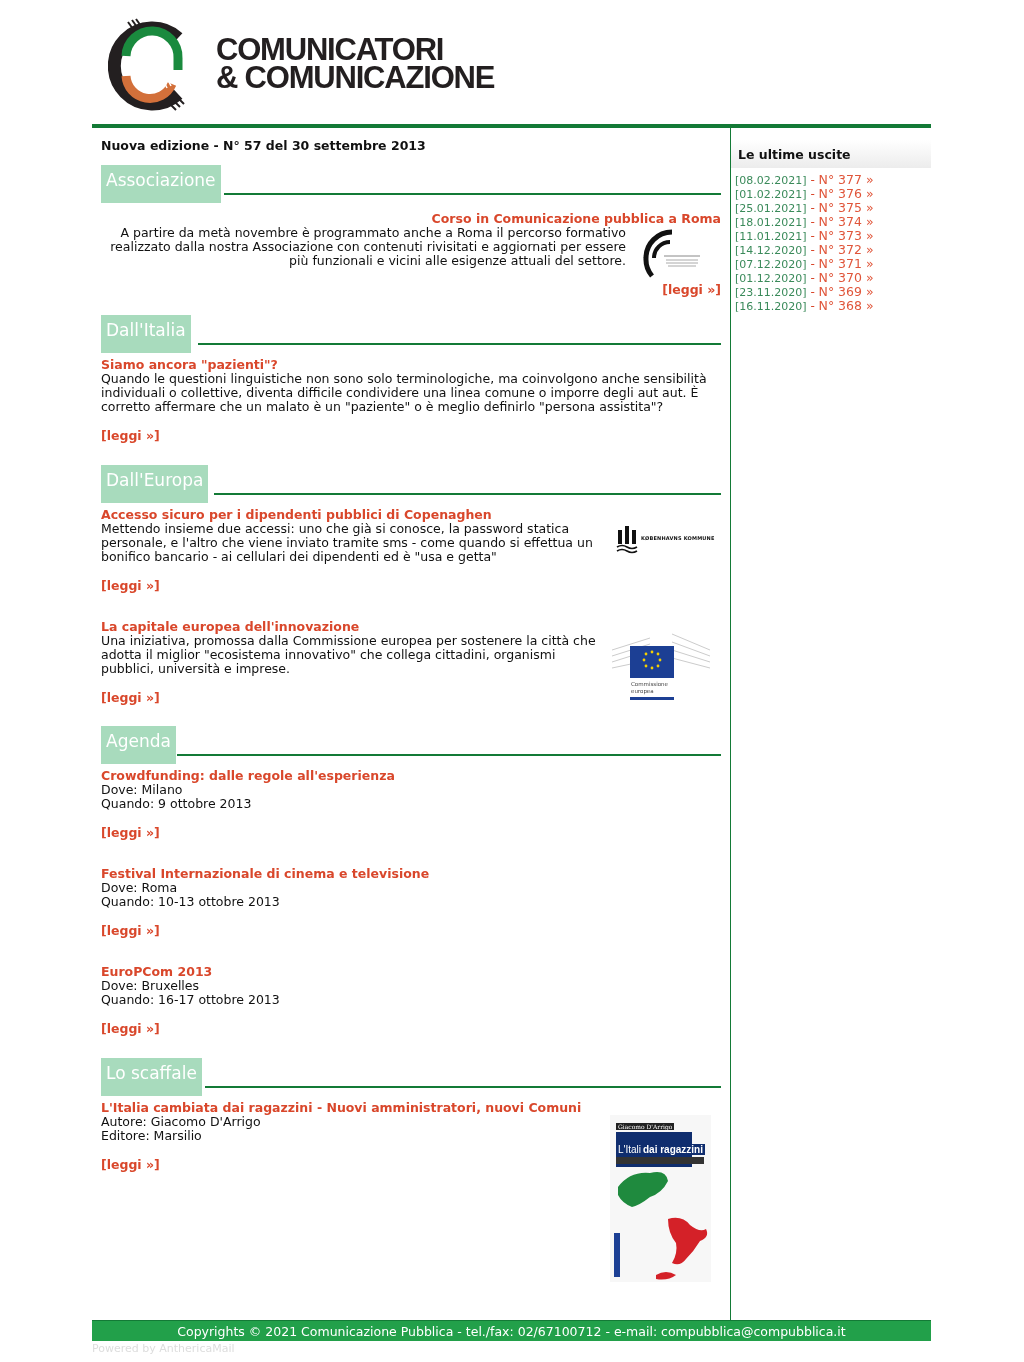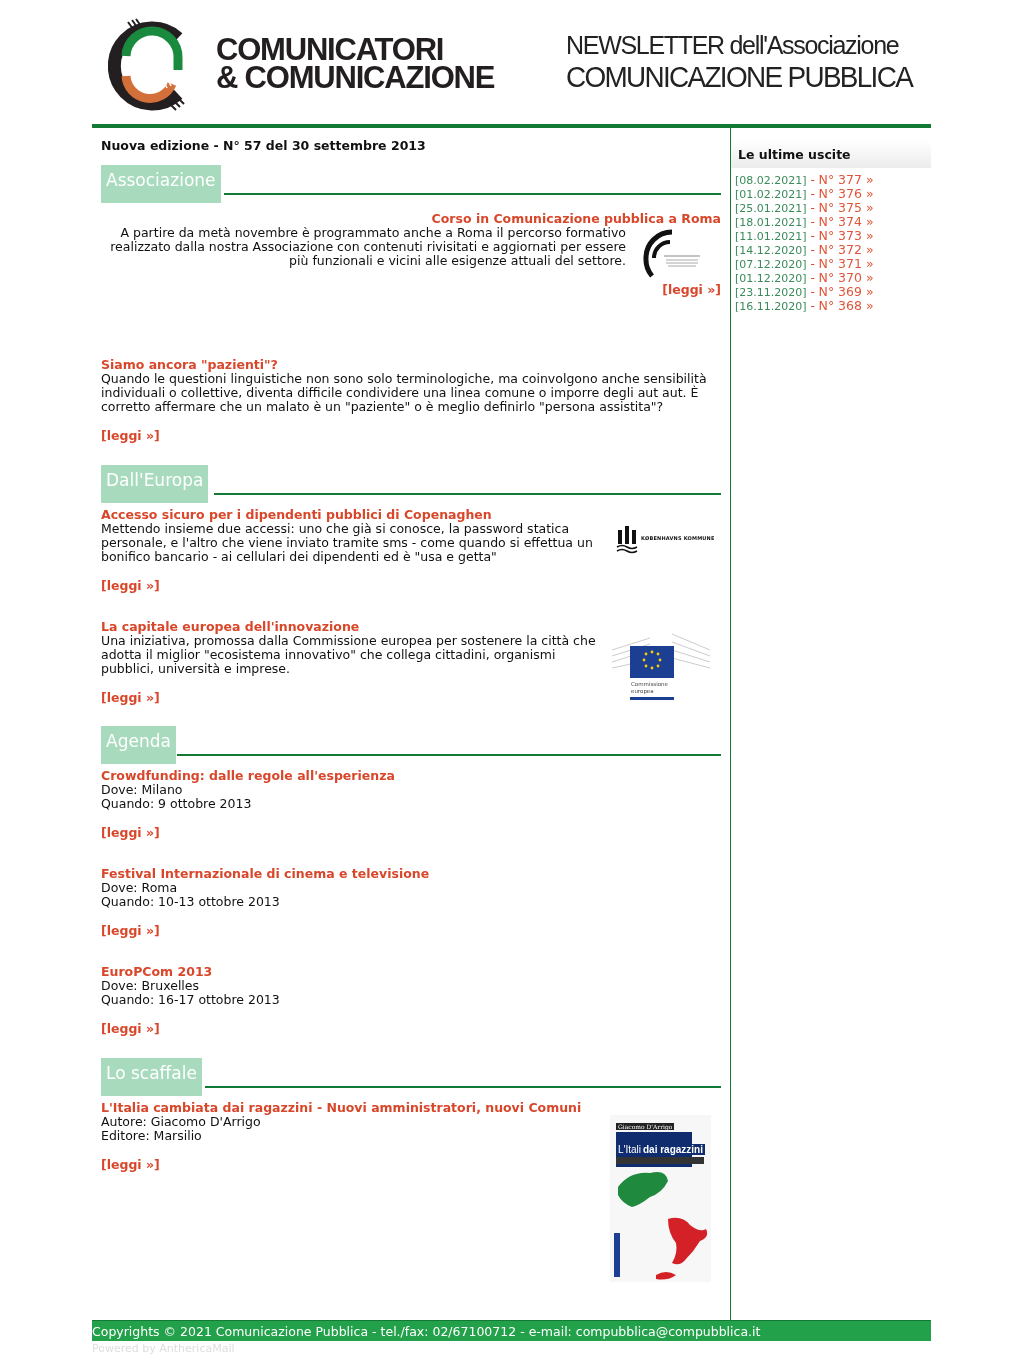--- a/index.html
+++ b/index.html
@@ -44,21 +44,21 @@
     .side-head { height: 28px; background: linear-gradient(#ffffff, #ececec); padding: 7px 0 0 7px;
       font-weight: bold; font-size: 12.5px; color: #111; }
     .issues { list-style: none; padding: 5px 0 0 4px; }
     .issues li { height: 14px; line-height: 14px; white-space: nowrap; }
     .issues .date { color: #3a8a5a; font-size: 11px; }
     .issues .sep { color: #d9472b; font-size: 12px; }
     .issues .num { color: #e0553a; font-size: 12.5px; cursor: pointer; }
 
     
     .footer { position: absolute; left: 0; top: 1320px; width: 839px; height: 21px; background: #22a04a;
-      color: #fff; font-size: 12.5px; line-height: 21px; border-top: 1px solid #137a36; }
+      color: #fff; text-align: center; font-size: 12.5px; line-height: 21px; border-top: 1px solid #137a36; }
     .powered { position: absolute; left: 0; top: 1342px; width: 839px; color: #ddd; font-size: 11px; }
   </style>
 </head>
 <body>
 
 <div class="page">
 
   <div class="header">
     <svg class="logo-mark" viewBox="0 0 84 96">
       <path d="M70 20 A38 38 0 1 0 70 76" fill="none" stroke="#231f20" stroke-width="13"></path>
@@ -76,24 +76,20 @@
         <line x1="26" y1="30" x2="30" y2="36"></line>
           <line x1="30" y1="27" x2="33" y2="34"></line>
         <line x1="56" y1="64" x2="59" y2="70"></line>
           <line x1="60" y1="62" x2="63" y2="68"></line>
       </g>
     </svg>
     <div class="brand">
       <div>COMUNICATORI</div>
       <div>&amp; COMUNICAZIONE</div>
     </div>
-    <div class="newsletter">
-      <div class="l1">NEWSLETTER dell'Associazione</div>
-      <div class="l2">COMUNICAZIONE PUBBLICA</div>
-    </div>
   </div>
 
   <div class="topbar"></div>
 
   <div class="main">
     <div class="edition">Nuova edizione - N° 57 del 30 settembre 2013</div>
 
     <div class="section-head" style="top:37px;">
       <div class="tab">Associazione</div>
       <div class="rule" style="left:123px;"></div>
@@ -105,20 +101,24 @@
     </div>
     <svg class="thumb" style="left:544px; top:98px; width:72px; height:60px;" viewBox="0 0 72 60">
       <path d="M36 6 A26 26 0 0 0 10 32 A26 26 0 0 0 16 50" fill="none" stroke="#111" stroke-width="5"></path>
       <path d="M34 16 A16 16 0 0 0 18 32" fill="none" stroke="#111" stroke-width="4"></path>
       <line x1="28" y1="30" x2="64" y2="30" stroke="#888" stroke-width="1"></line>
       <line x1="30" y1="34" x2="62" y2="34" stroke="#aaa" stroke-width="1"></line>
       <line x1="30" y1="37" x2="62" y2="37" stroke="#aaa" stroke-width="1"></line>
       <line x1="32" y1="40" x2="60" y2="40" stroke="#aaa" stroke-width="1"></line>
     </svg>
 
+    <div class="section-head" style="top:187px;">
+      <div class="tab">Dall'Italia</div>
+      <div class="rule" style="left:97px;"></div>
+    </div>
     <div class="article" style="top:230px;">
       <div class="a-title" style="cursor:pointer">Siamo ancora "pazienti"?</div>
       <div class="a-text" style="width:615px;">Quando le questioni linguistiche non sono solo terminologiche, ma coinvolgono anche sensibilità individuali o collettive, diventa difficile condividere una linea comune o imporre degli aut aut. È corretto affermare che un malato è un "paziente" o è meglio definirlo "persona assistita"?</div>
       <span class="a-more">[leggi »]</span>
     </div>
 
     <div class="section-head" style="top:337px;">
       <div class="tab">Dall'Europa</div>
       <div class="rule" style="left:113px;"></div>
     </div>

